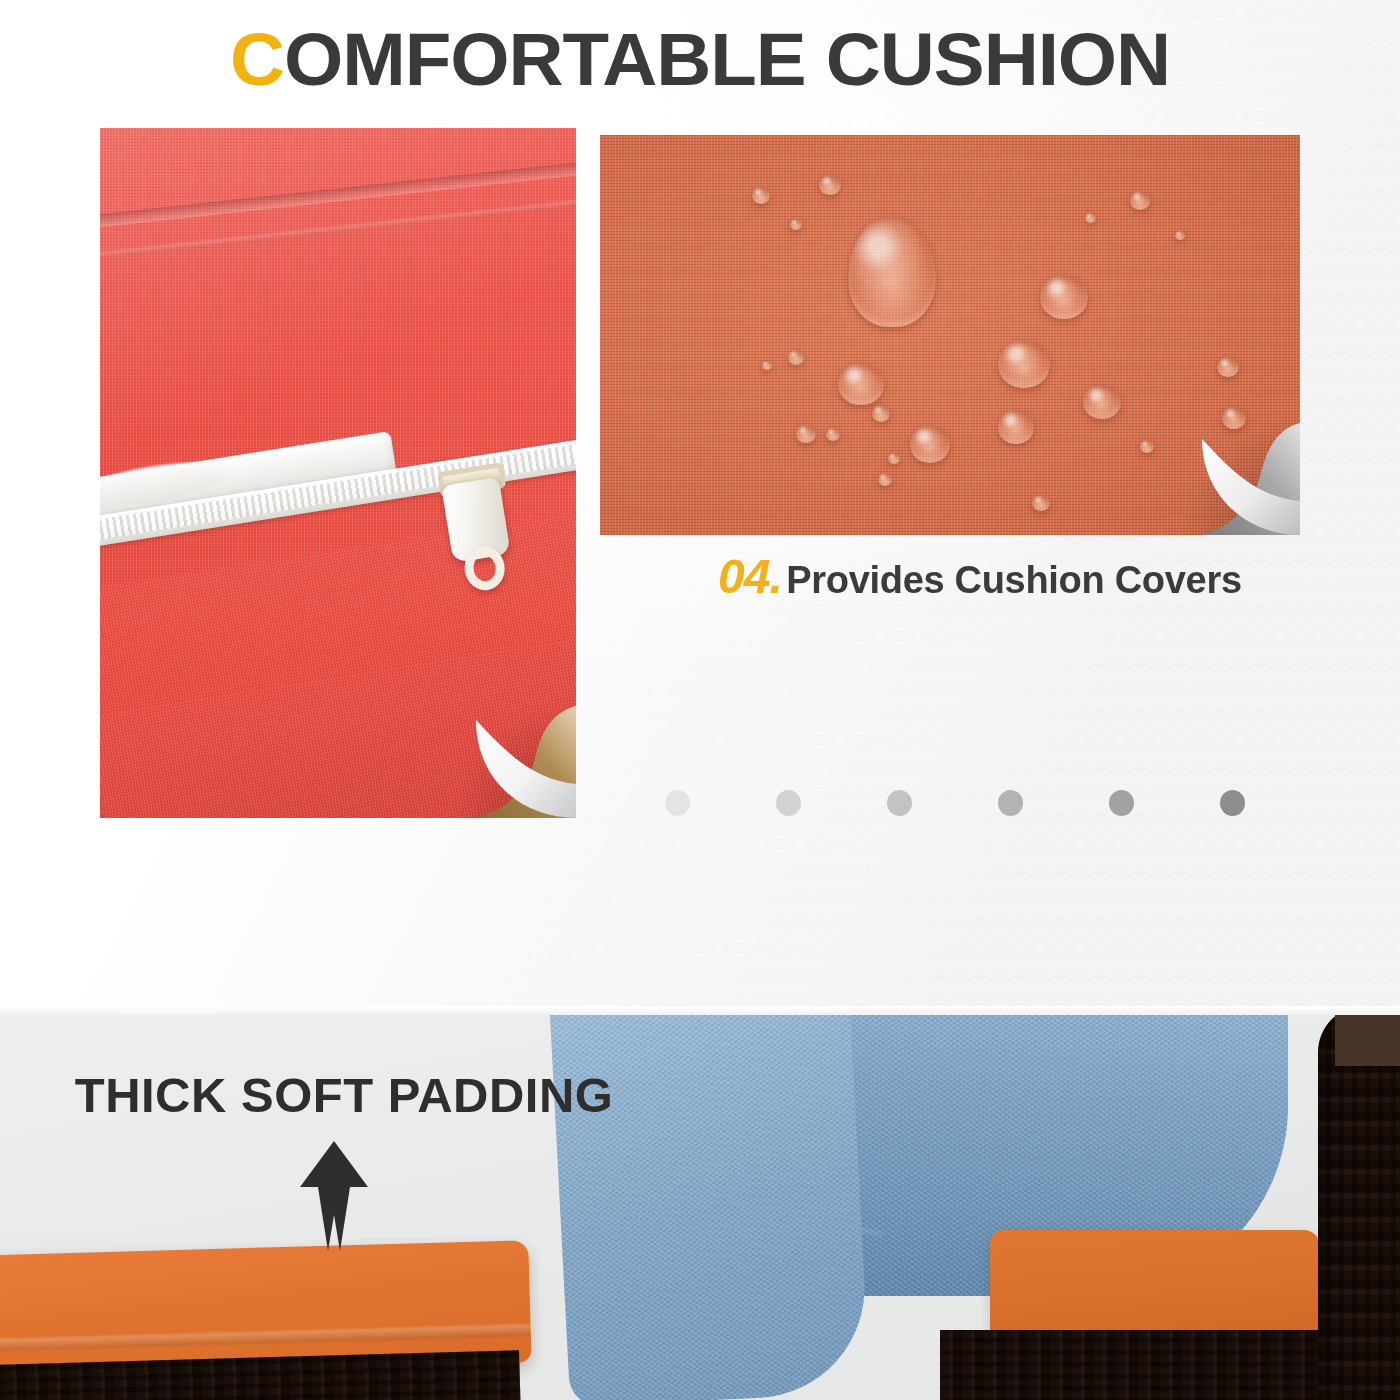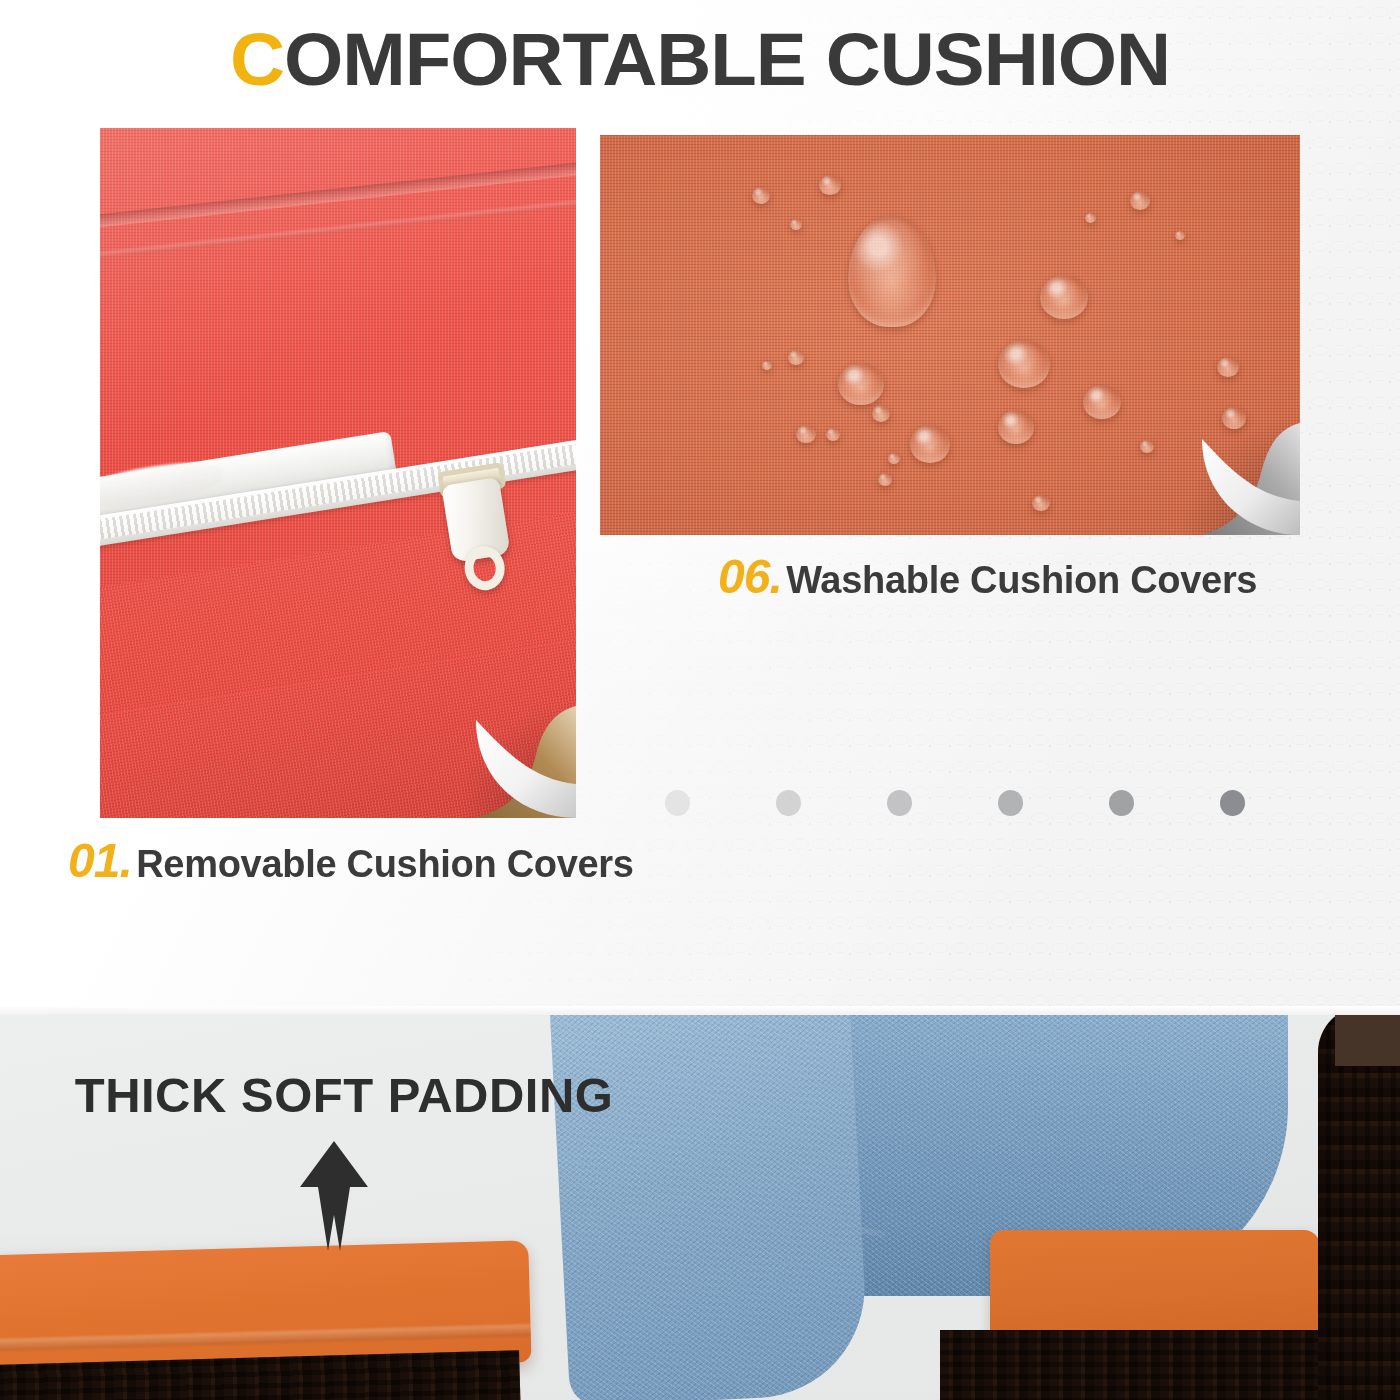--- a/index.html
+++ b/index.html
@@ -420,37 +420,33 @@
           <stop offset="0.6" stop-color="#a9a9a9"></stop>
           <stop offset="1" stop-color="#e2e2e2"></stop>
         </linearGradient>
       </defs>
       <path d="M112,112 L14,112 C46,102 66,82 74,46 C82,16 96,4 112,0 Z" fill="url(#cg2b)"></path>
       <path d="M112,112 C58,112 14,72 14,16 C42,46 68,74 112,78 Z" fill="url(#cg2)"></path>
     </svg>
   </div>
 
   <div class="caption" id="caption-02">
-    <span class="num">06.</span>
-    <span class="txt">Washable Cushion Covers</span>
+    <span class="num">04.</span>
+    <span class="txt">Provides Cushion Covers</span>
   </div>
 
   <div class="dots">
     <div class="dot" style="left:0px;   opacity:.18;"></div>
     <div class="dot" style="left:111px; opacity:.33;"></div>
     <div class="dot" style="left:222px; opacity:.48;"></div>
     <div class="dot" style="left:333px; opacity:.63;"></div>
     <div class="dot" style="left:444px; opacity:.80;"></div>
     <div class="dot" style="left:555px; opacity:1;"></div>
   </div>
 
-  <div class="caption" id="caption-01">
-    <span class="num">01.</span>
-    <span class="txt">Removable Cushion Covers</span>
-  </div>
 
 
   <div class="bottom-section">
     <div class="bs-wall"></div>
 
     <div class="jeans-thigh" style="top:0;">
       <div class="denim-tex"></div>
       <div class="jean-seam"></div>
     </div>
     <div class="jeans-knee" style="top:0;">

